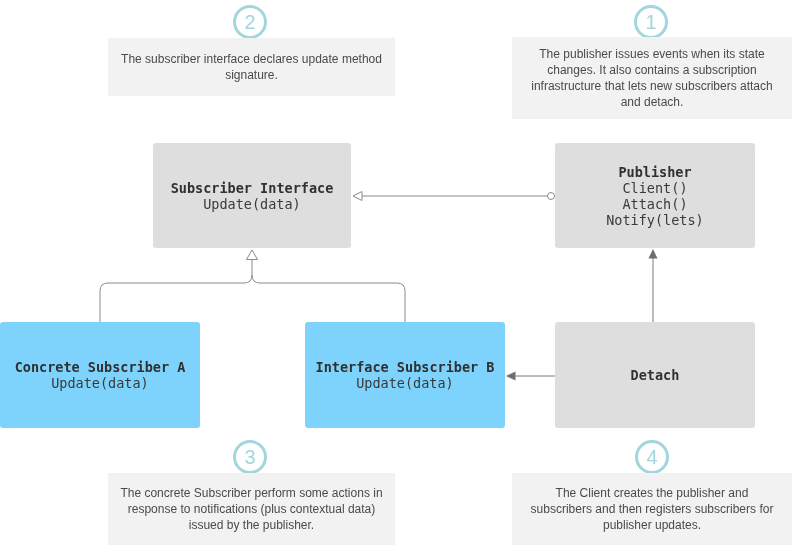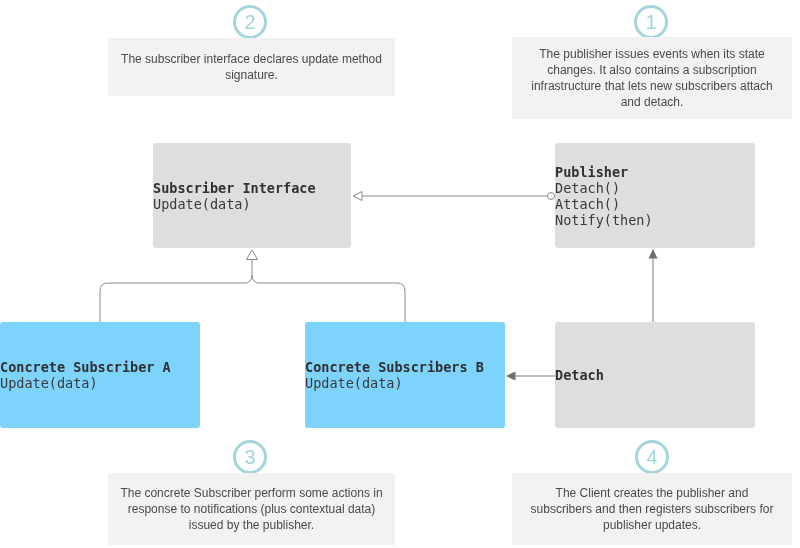--- a/index.html
+++ b/index.html
@@ -3,21 +3,21 @@
 <meta charset="utf-8">
 <style>
   html,body{margin:0;padding:0;background:#ffffff;}
   #canvas{
     position:relative;width:800px;height:548px;background:#ffffff;
     font-family:"Liberation Sans",sans-serif;overflow:hidden;
   }
   svg.wires{position:absolute;left:0;top:0;width:800px;height:548px;pointer-events:none;}
 
   .node{
-    position:absolute;display:flex;flex-direction:column;align-items:flex-start;justify-content:center;
+    position:absolute;display:flex;flex-direction:column;align-items:center;justify-content:center;
     border-radius:3px;font-family:"DejaVu Sans Mono","Liberation Mono",monospace;
     color:#3a3a3a;text-align:center;line-height:16px;font-size:13.5px;
   }
   .node.gray{background:#dedede;}
   .node.teal{background:#7dd3fc;}
   .node-title{font-weight:bold;color:#303030;}
   .node-method{font-weight:normal;}
 
   .note{
     position:absolute;display:flex;align-items:center;justify-content:flex-start;
@@ -87,32 +87,32 @@
     <div class="note-text">The Client creates the publisher and subscribers and then registers subscribers for publisher updates.</div>
   </div>
 
   <div class="node gray" style="left:153px;top:143px;width:198px;height:105px">
     <div class="node-title">Subscriber Interface</div>
     <div class="node-method">Update(data)</div>
   </div>
 
   <div class="node gray" style="left:555px;top:143px;width:200px;height:105px">
     <div class="node-title">Publisher</div>
-    <div class="node-method">Detach()</div>
+    <div class="node-method">Client()</div>
     <div class="node-method">Attach()</div>
-    <div class="node-method">Notify(then)</div>
+    <div class="node-method">Notify(lets)</div>
   </div>
 
   <div class="node teal" style="left:0px;top:322px;width:200px;height:106px">
     <div class="node-title">Concrete Subscriber A</div>
     <div class="node-method">Update(data)</div>
   </div>
 
   <div class="node teal" style="left:305px;top:322px;width:200px;height:106px">
-    <div class="node-title">Concrete Subscribers B</div>
+    <div class="node-title">Interface Subscriber B</div>
     <div class="node-method">Update(data)</div>
   </div>
 
   <div class="node gray" style="left:555px;top:322px;width:200px;height:106px">
     <div class="node-title">Detach</div>
   </div>
 
 </div>
 
 </body></html>

